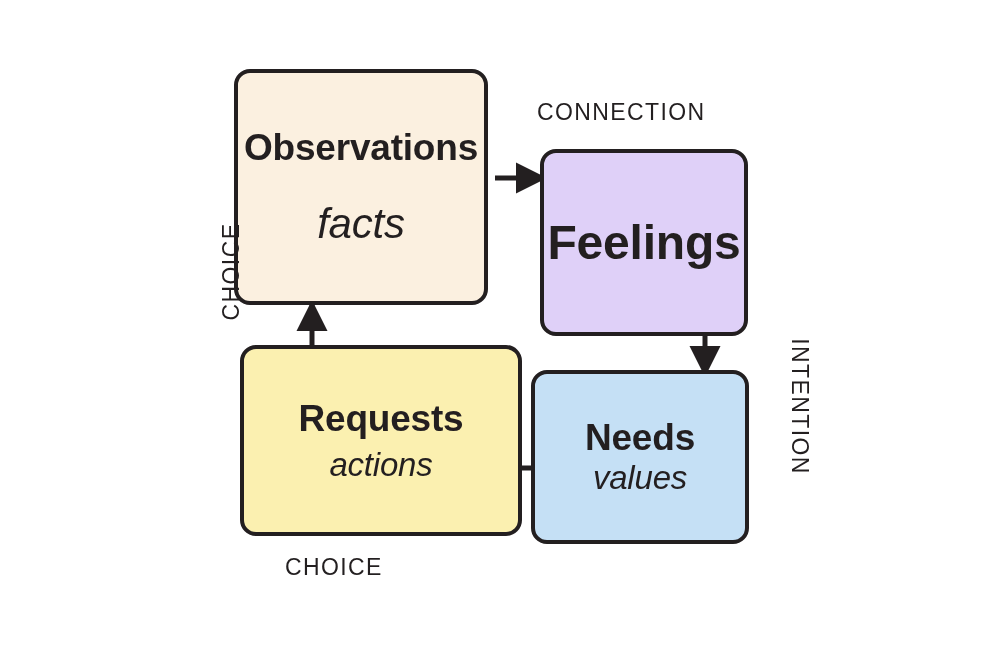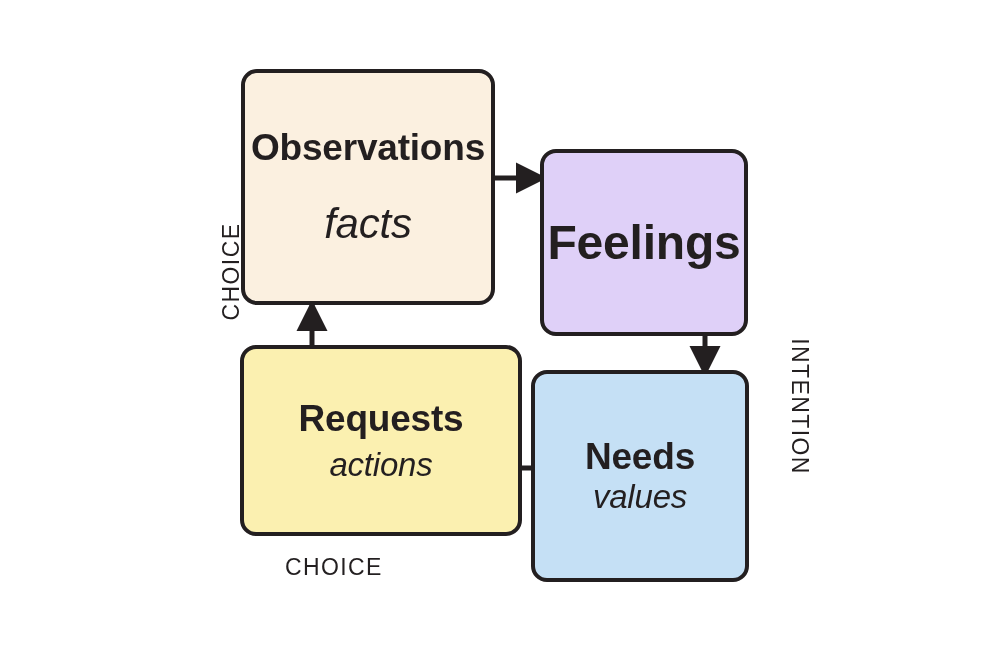--- a/index.html
+++ b/index.html
@@ -39,21 +39,21 @@
   }
 
   .node .subtitle {
     font-style: italic;
     color: #231f20;
     letter-spacing: -0.2px;
   }
 
   
   #node-observations {
-    left: 241px;
+    left: 234px;
     top: 69px;
     width: 254px;
     height: 236px;
     background: #fbf0e0;
     gap: 31px;
   }
   #node-observations .title    { font-size: 37px; }
   #node-observations .subtitle { font-size: 42px; margin-top: 2px; }
 
   
@@ -65,21 +65,21 @@
     background: #dfd0f8;
   }
   #node-feelings .title    { font-size: 48px; }
   #node-feelings .subtitle { font-size: 32px; margin-top: 2px; }
 
   
   #node-needs {
     left: 531px;
     top: 370px;
     width: 218px;
-    height: 212px;
+    height: 174px;
     background: #c5e0f5;
   }
   #node-needs .title    { font-size: 37px; }
   #node-needs .subtitle { font-size: 33px; margin-top: 2px; }
 
   
   #node-requests {
     left: 240px;
     top: 345px;
     width: 282px;
@@ -163,20 +163,21 @@
   <div class="node" id="node-needs" style="background: rgb(197, 224, 245); border-color: rgb(35, 31, 32);">
     <div class="title">Needs</div>
     <div class="subtitle">values</div>
   </div>
 
   <div class="node" id="node-requests" style="background: rgb(251, 240, 176); border-color: rgb(35, 31, 32);">
     <div class="title">Requests</div>
     <div class="subtitle">actions</div>
   </div>
 
+  <div class="edge-label" id="label-connection">CONNECTION</div>
 
   <div class="edge-label" id="label-intention">INTENTION</div>
 
   <div class="edge-label" id="label-freedom">CHOICE</div>
 
   <div class="edge-label" id="label-choice">CHOICE</div>
 
 </div>
 
 </body></html>

